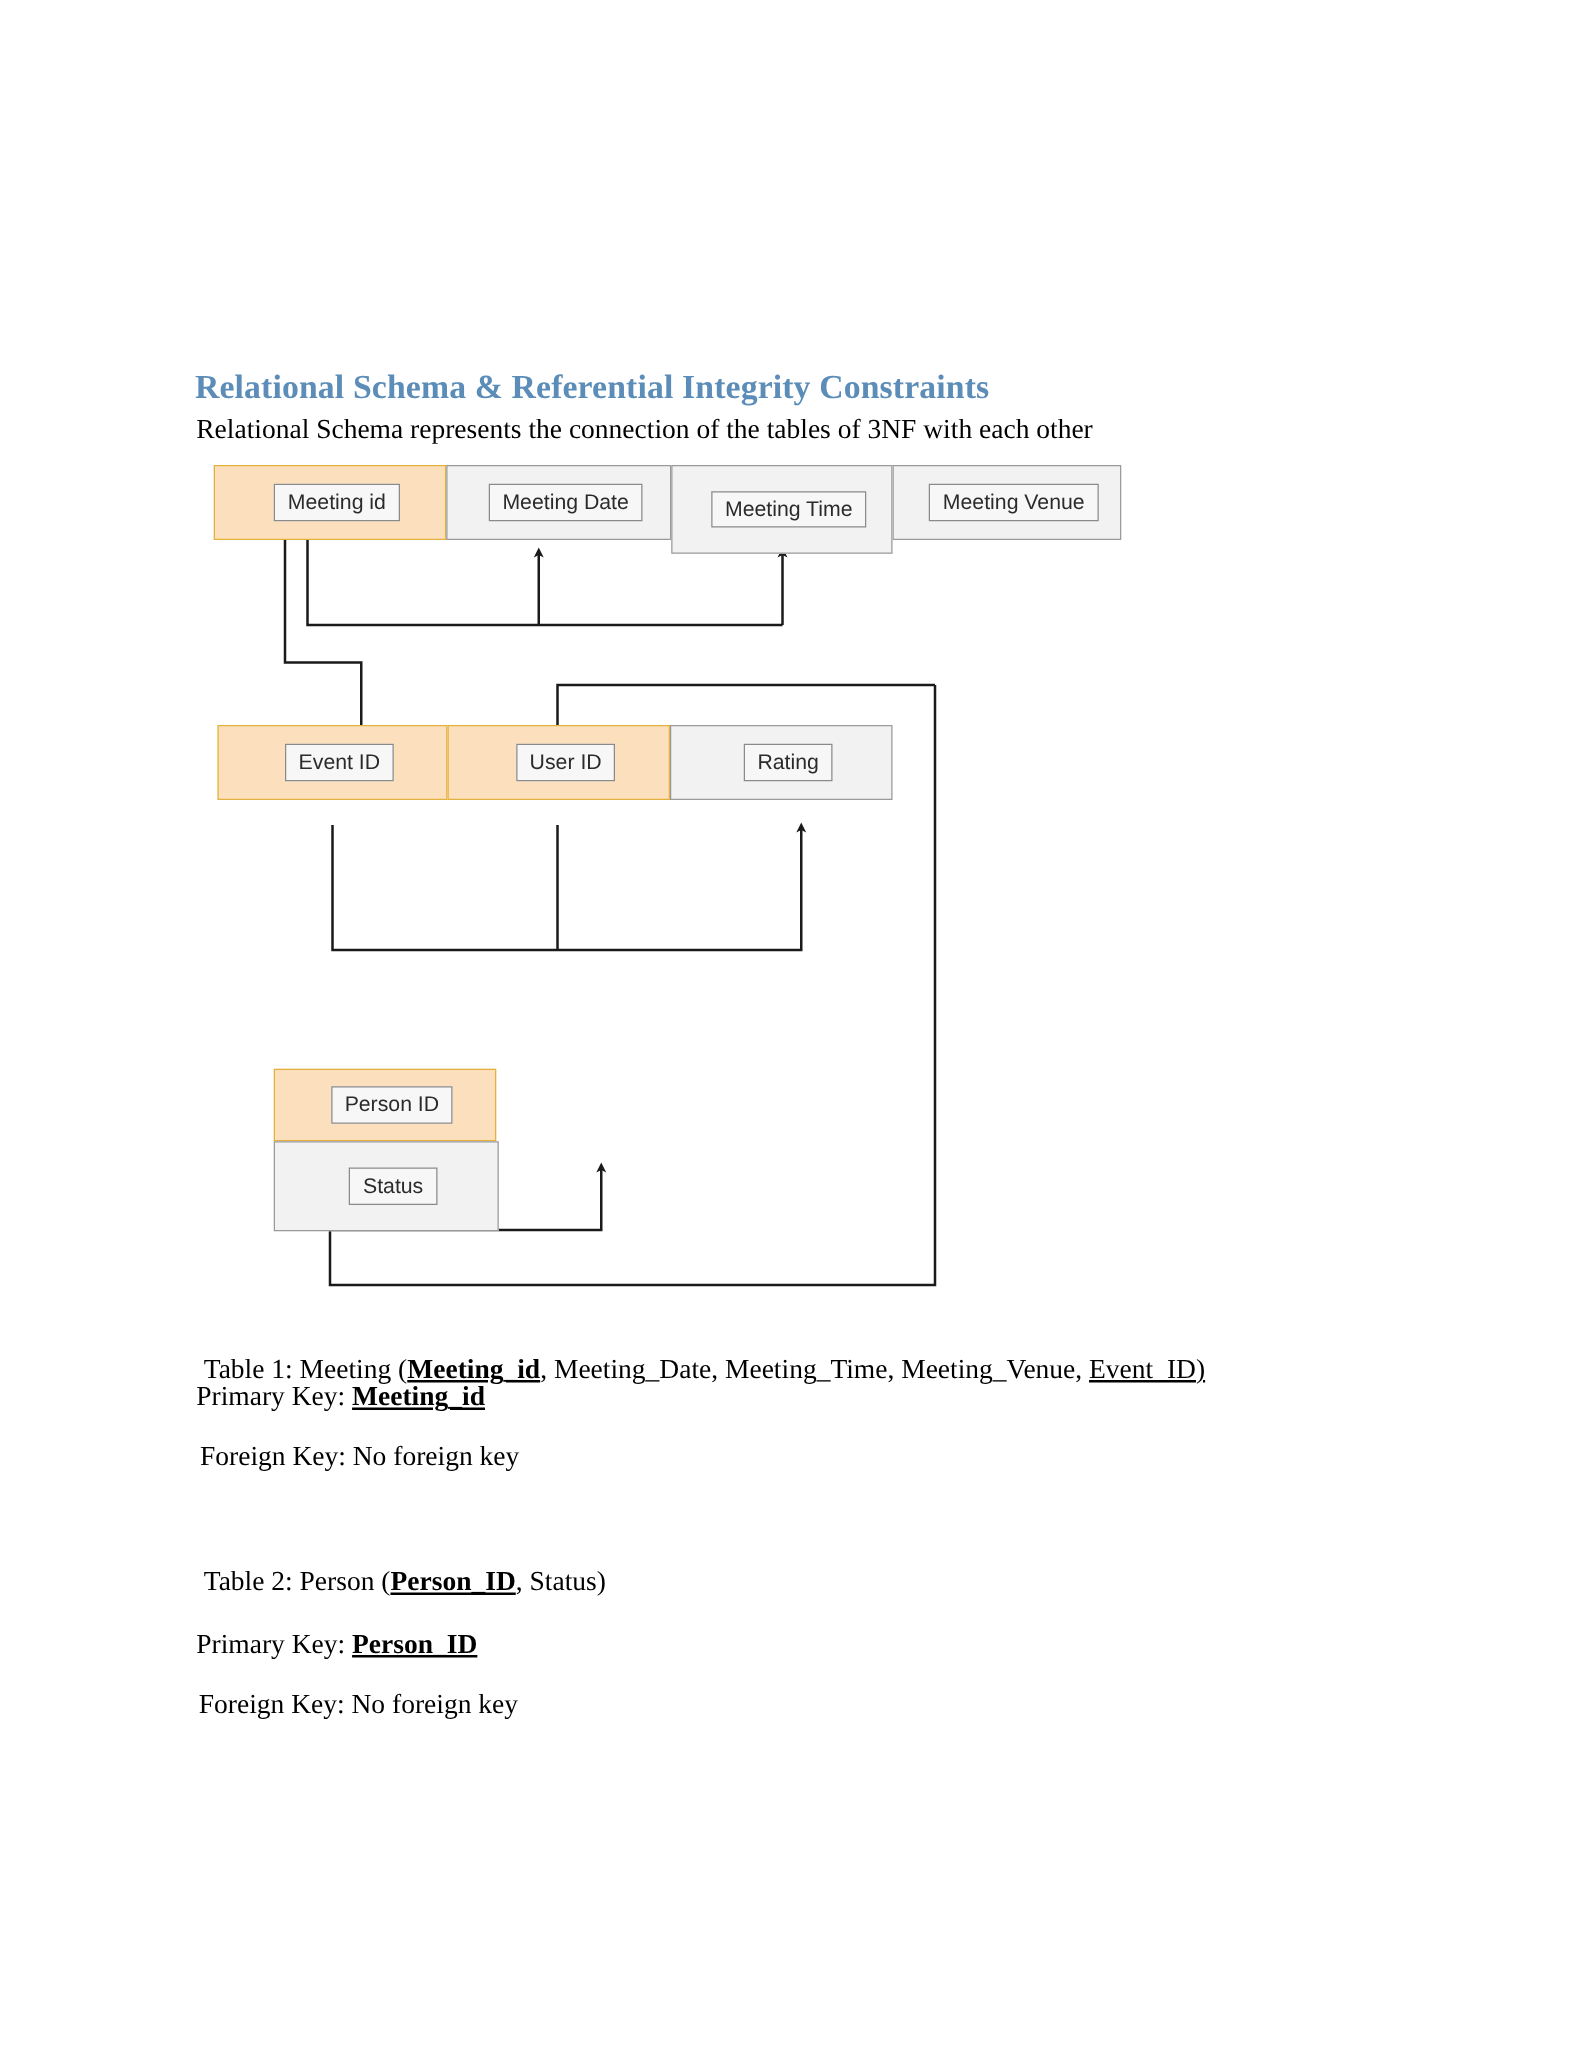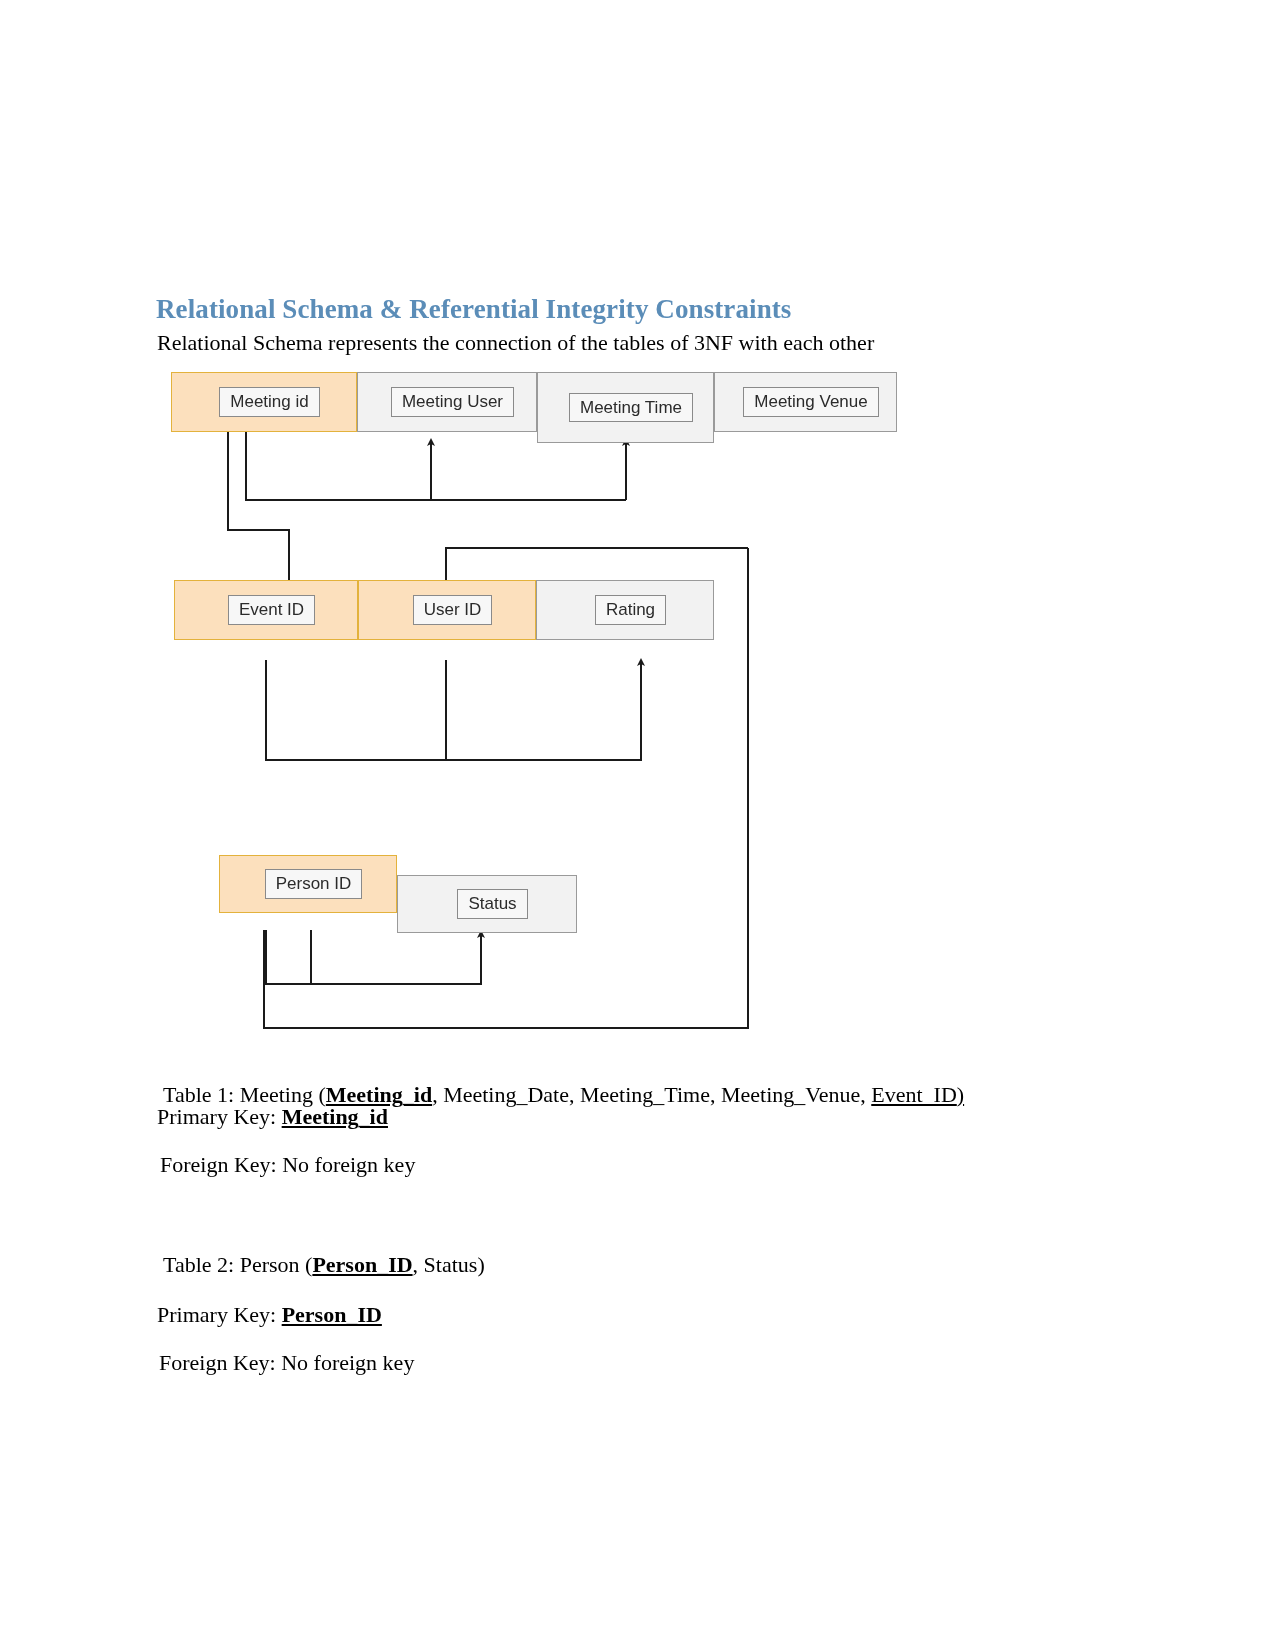--- a/index.html
+++ b/index.html
@@ -141,21 +141,21 @@
 
         <path d="M 592,188 L 592,668 L 108,668 L 108,570"></path>
       </g>
     </svg>
 
     <div class="ent-table" style="left:15px; top:12px;">
       <div class="ent-cell key" style="width:186px;height:60px;">
         <span class="cell-box">Meeting id</span>
       </div>
       <div class="ent-cell" style="width:180px;height:60px;">
-        <span class="cell-box">Meeting User</span>
+        <span class="cell-box">Meeting Date</span>
       </div>
       <div class="ent-cell" style="width:177px;height:71px;">
         <span class="cell-box">Meeting Time</span>
       </div>
       <div class="ent-cell" style="width:183px;height:60px;">
         <span class="cell-box">Meeting Venue</span>
       </div>
     </div>
 
     <div class="ent-table" style="left:18px; top:220px;">
@@ -163,25 +163,25 @@
         <span class="cell-box">Event ID</span>
       </div>
       <div class="ent-cell key" style="width:178px;height:60px;">
         <span class="cell-box">User ID</span>
       </div>
       <div class="ent-cell" style="width:178px;height:60px;">
         <span class="cell-box">Rating</span>
       </div>
     </div>
 
-    <div class="ent-table" style="left:63px; top:495px;">
+    <div class="ent-table" style="left:63px; top:495px;flex-direction:column;">
       <div class="ent-cell key" style="width:178px;height:58px;">
         <span class="cell-box">Person ID</span>
       </div>
-      <div class="ent-cell" style="width:180px;height:58px;margin-top:20px;">
+      <div class="ent-cell" style="width:180px;height:72px;">
         <span class="cell-box">Status</span>
       </div>
     </div>
 
   </div>
 
   <div class="para" style="left:147px; top:1054px;margin-top:28px;">
     <span>Table 1: Meeting (</span><span class="b-u">Meeting_id</span><span>, Meeting_Date, Meeting_Time, Meeting_Venue, </span><span class="u">Event_ID</span><span class="u">)</span>
   </div>
 

